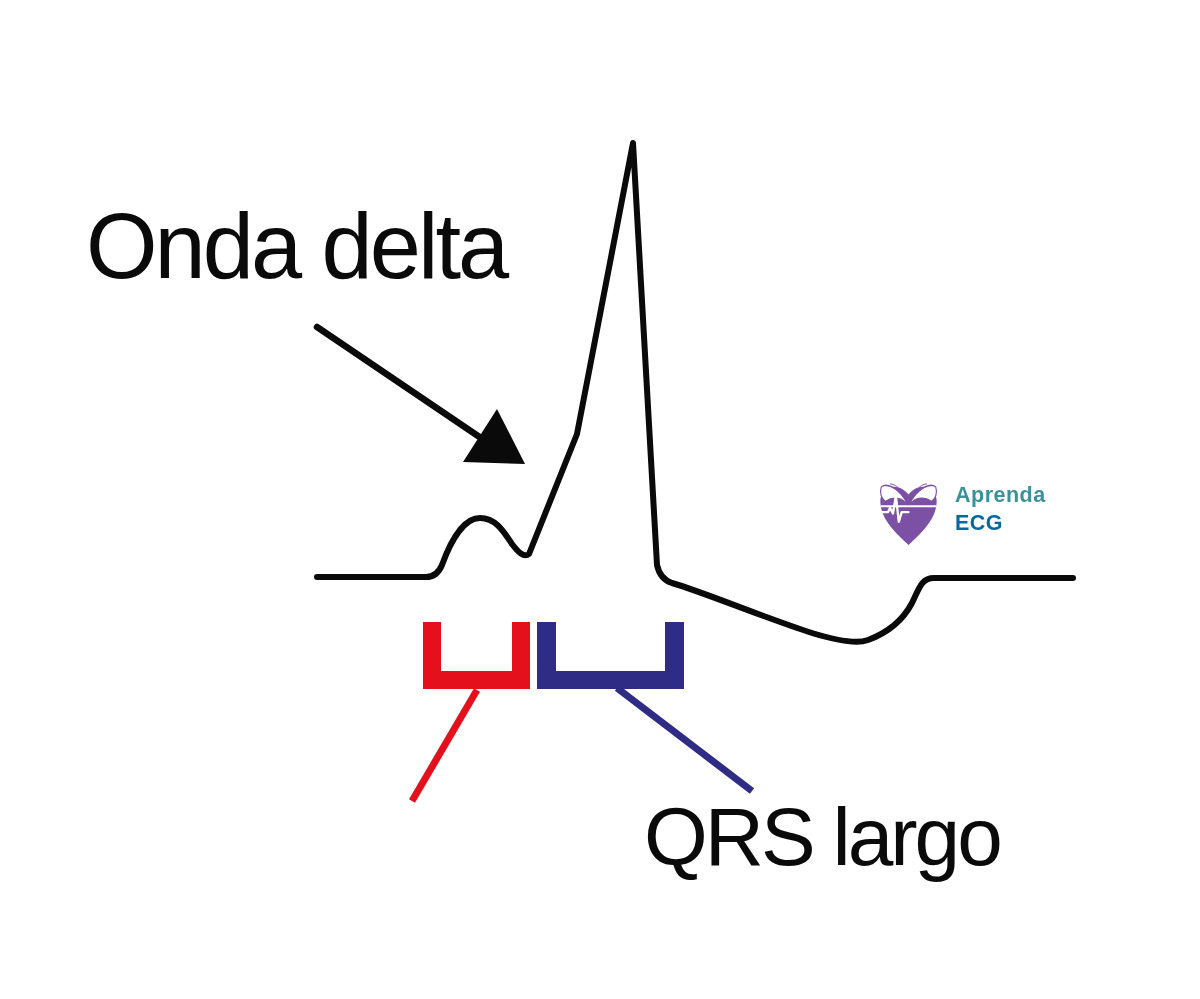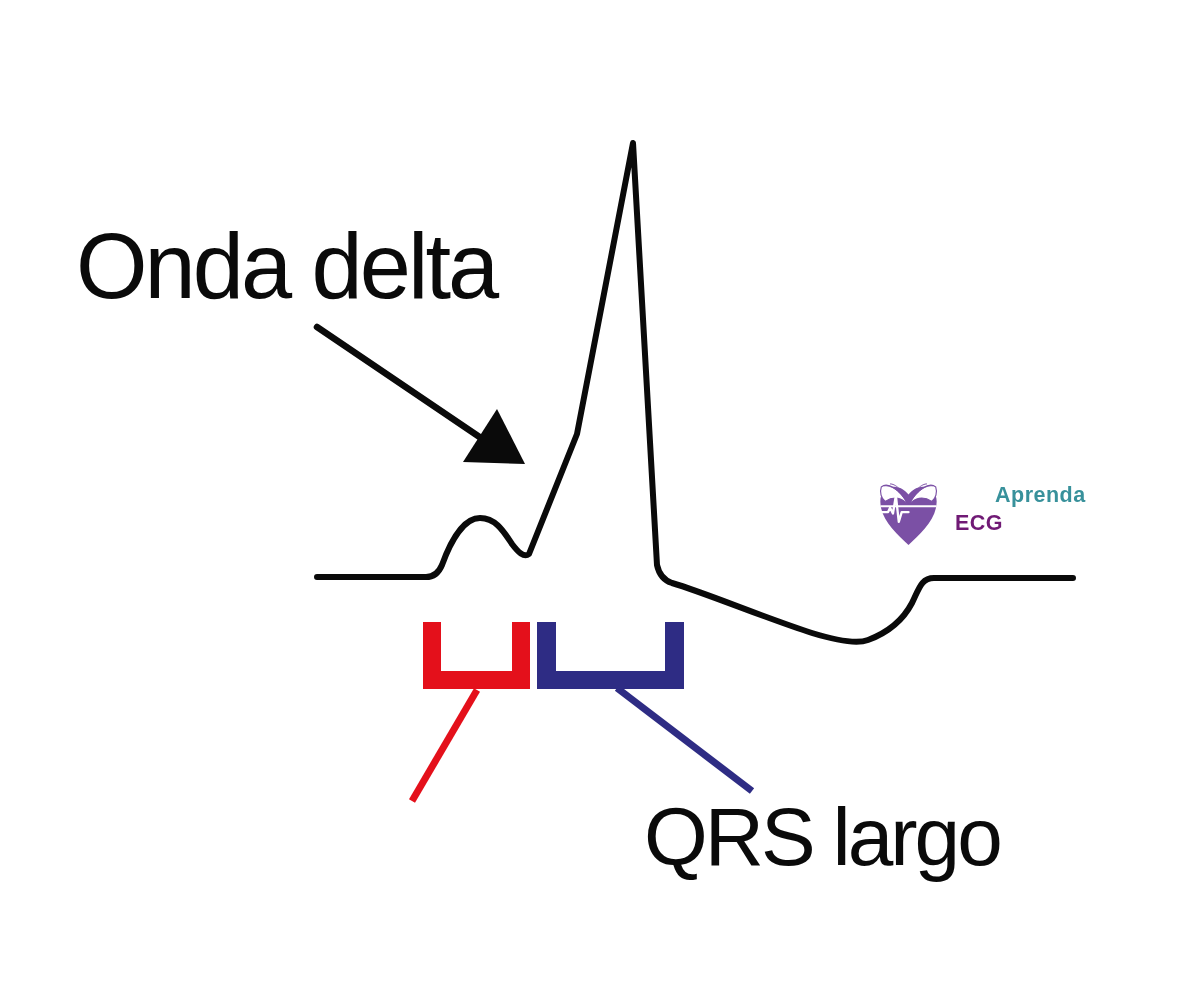--- a/index.html
+++ b/index.html
@@ -18,21 +18,21 @@
     white-space:nowrap;
   }
   .label-big{font-size:92px;letter-spacing:-3px;}
   .label-mid{font-size:82px;letter-spacing:-3px;}
   .logo{position:absolute;left:877px;top:481px;width:210px;height:70px;}
   .logo-icon{position:absolute;left:0;top:0;width:63px;height:68px;}
   .logo-text{
     position:absolute;left:78px;
     font-size:21.5px;font-weight:600;letter-spacing:0.5px;line-height:1;
   }
-  .logo-line1{top:4px;margin-left:40px;}
+  .logo-line1{top:4px;}
   .logo-line2{top:32px;}
 </style>
 </head>
 <body>
 
 <div class="canvas">
 
   <svg class="drawing" width="1200" height="999" viewBox="0 0 1200 999">
 
     <path d="M317,577 H426 Q437,577 442,565
@@ -51,21 +51,21 @@
     <polygon points="497,409 463,462 525,464" fill="#0a0a0a"></polygon>
 
     <path d="M423,622 L423,689 L530,689 L530,622 L512,622 L512,671 L441,671 L441,622 Z" fill="#e4101b"></path>
 
     <path d="M537,622 L537,689 L684,689 L684,622 L665,622 L665,671 L556,671 L556,622 Z" fill="#2e2c84"></path>
 
     <path d="M477,690 L412,801" fill="none" stroke-width="7" stroke="#e4101b"></path>
     <path d="M617,688 L752,791" fill="none" stroke-width="7" stroke="#2e2c84"></path>
   </svg>
 
-  <div class="label label-big" style="left:76px;top:200px;margin-top:20px;">Onda delta</div>
+  <div class="label label-big" style="left:86px;top:200px;">Onda delta</div>
 
 
   <div class="label label-mid" style="left:644px;top:796px;">QRS largo</div>
 
   <div class="logo">
     <svg class="logo-icon" viewBox="0 0 64 70">
 
       <path d="M32,66 C20,54 3,40 3,21 C3,13 8,7 15,6 C22,5 28,9 32,14
                C36,9 42,5 49,6 C56,7 61,13 61,21 C61,40 44,54 32,66 Z" fill="#7b50a5"></path>
 
@@ -73,16 +73,16 @@
       <path d="M32,25 C24,10 14,4 7,5 M32,25 C26,8 18,3 13,3" fill="none" stroke-width="1" stroke="#7b50a5"></path>
 
       <path d="M32,25 C41,7 54,1 60,6 C62,12 60,18 56,21 C47,15 38,17 32,25 Z" fill="#ffffff" stroke-width="1.2" stroke="#7b50a5"></path>
       <path d="M32,25 C40,10 50,4 57,5 M32,25 C38,8 46,3 51,3" fill="none" stroke-width="1" stroke="#7b50a5"></path>
 
       <path d="M3,26 H61" stroke-width="2" fill="none" stroke="#ffffff"></path>
 
       <polyline points="4,32 11,32 13,27.5 16,33.5 19,15 22,42 25,32 32,32" fill="none" stroke-width="2.4" stroke-linejoin="round" stroke-linecap="round" stroke="#ffffff"></polyline>
     </svg>
     <div class="logo-text logo-line1" style="color: rgb(56, 145, 155);">Aprenda</div>
-    <div class="logo-text logo-line2" style="color: #701a75; text-align: right;">ECG</div>
+    <div class="logo-text logo-line2" style="color: #0369a1; text-align: right;">ECG</div>
   </div>
 
 </div>
 
 </body></html>

